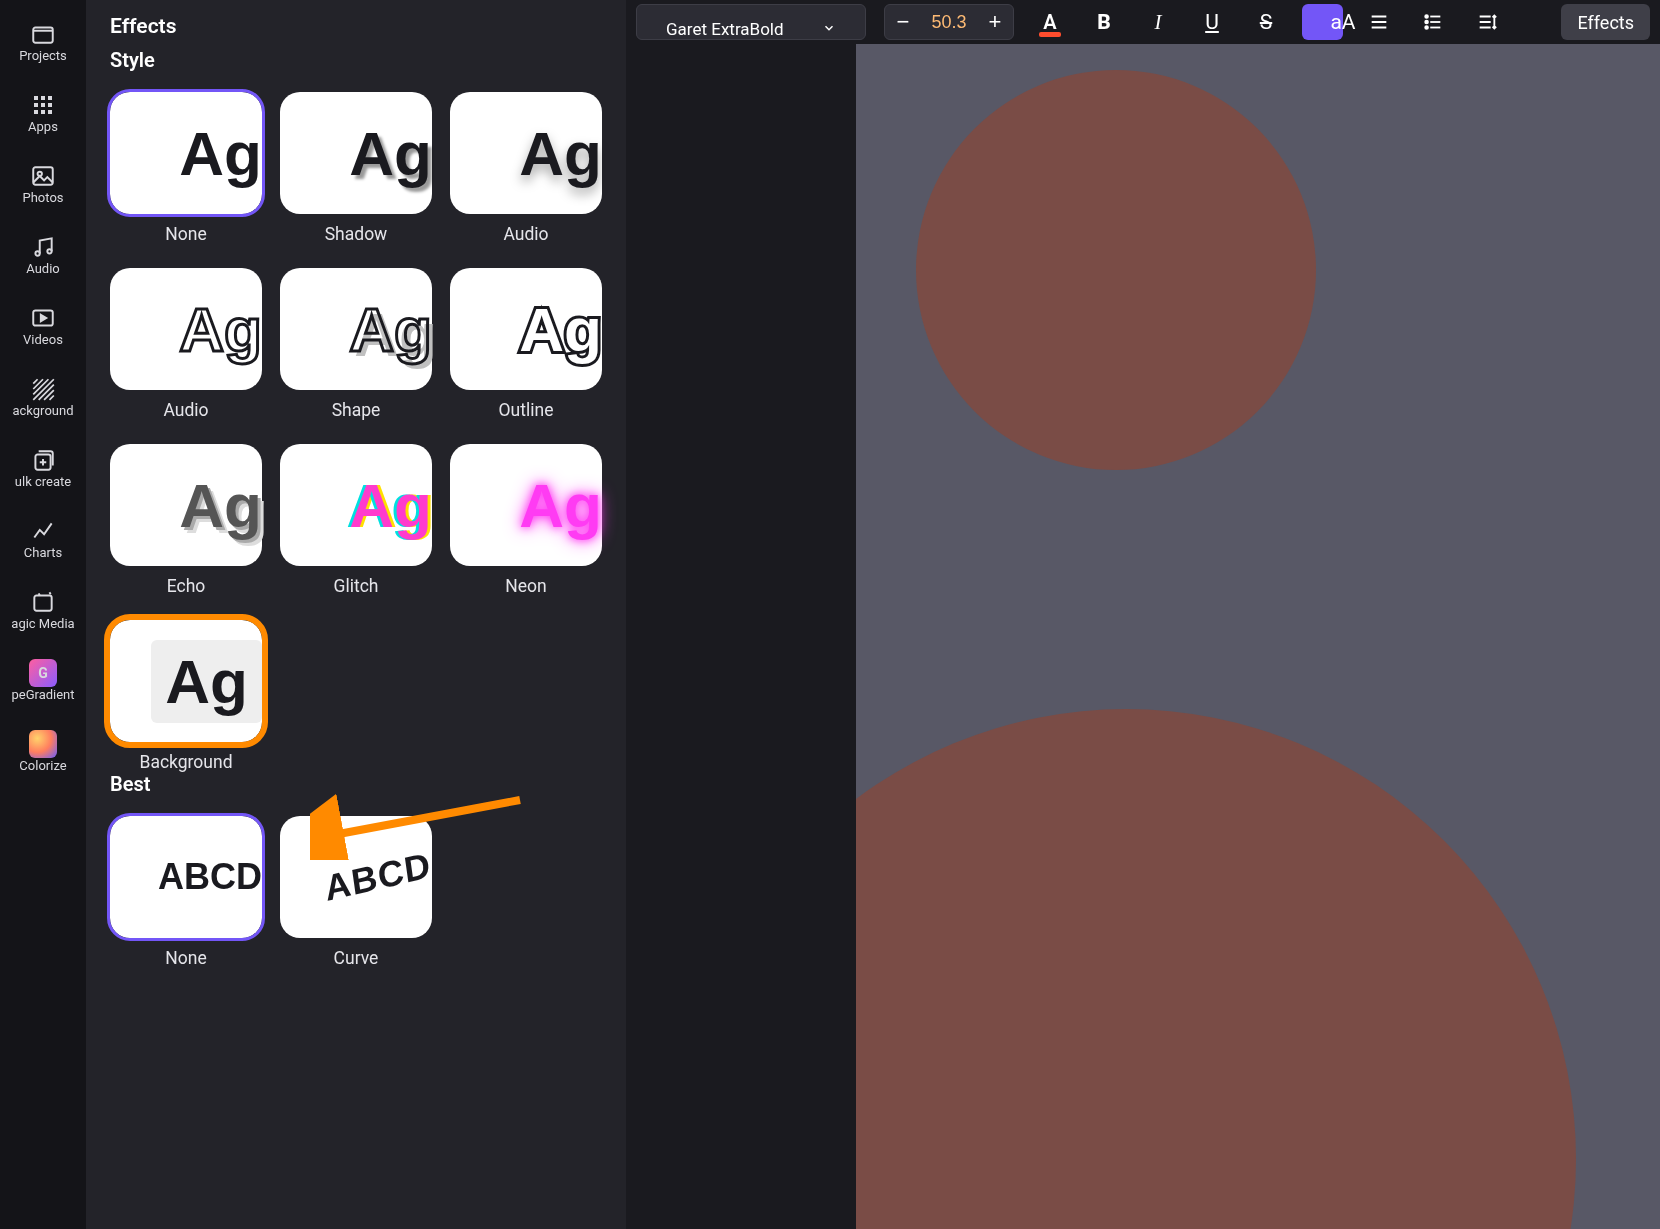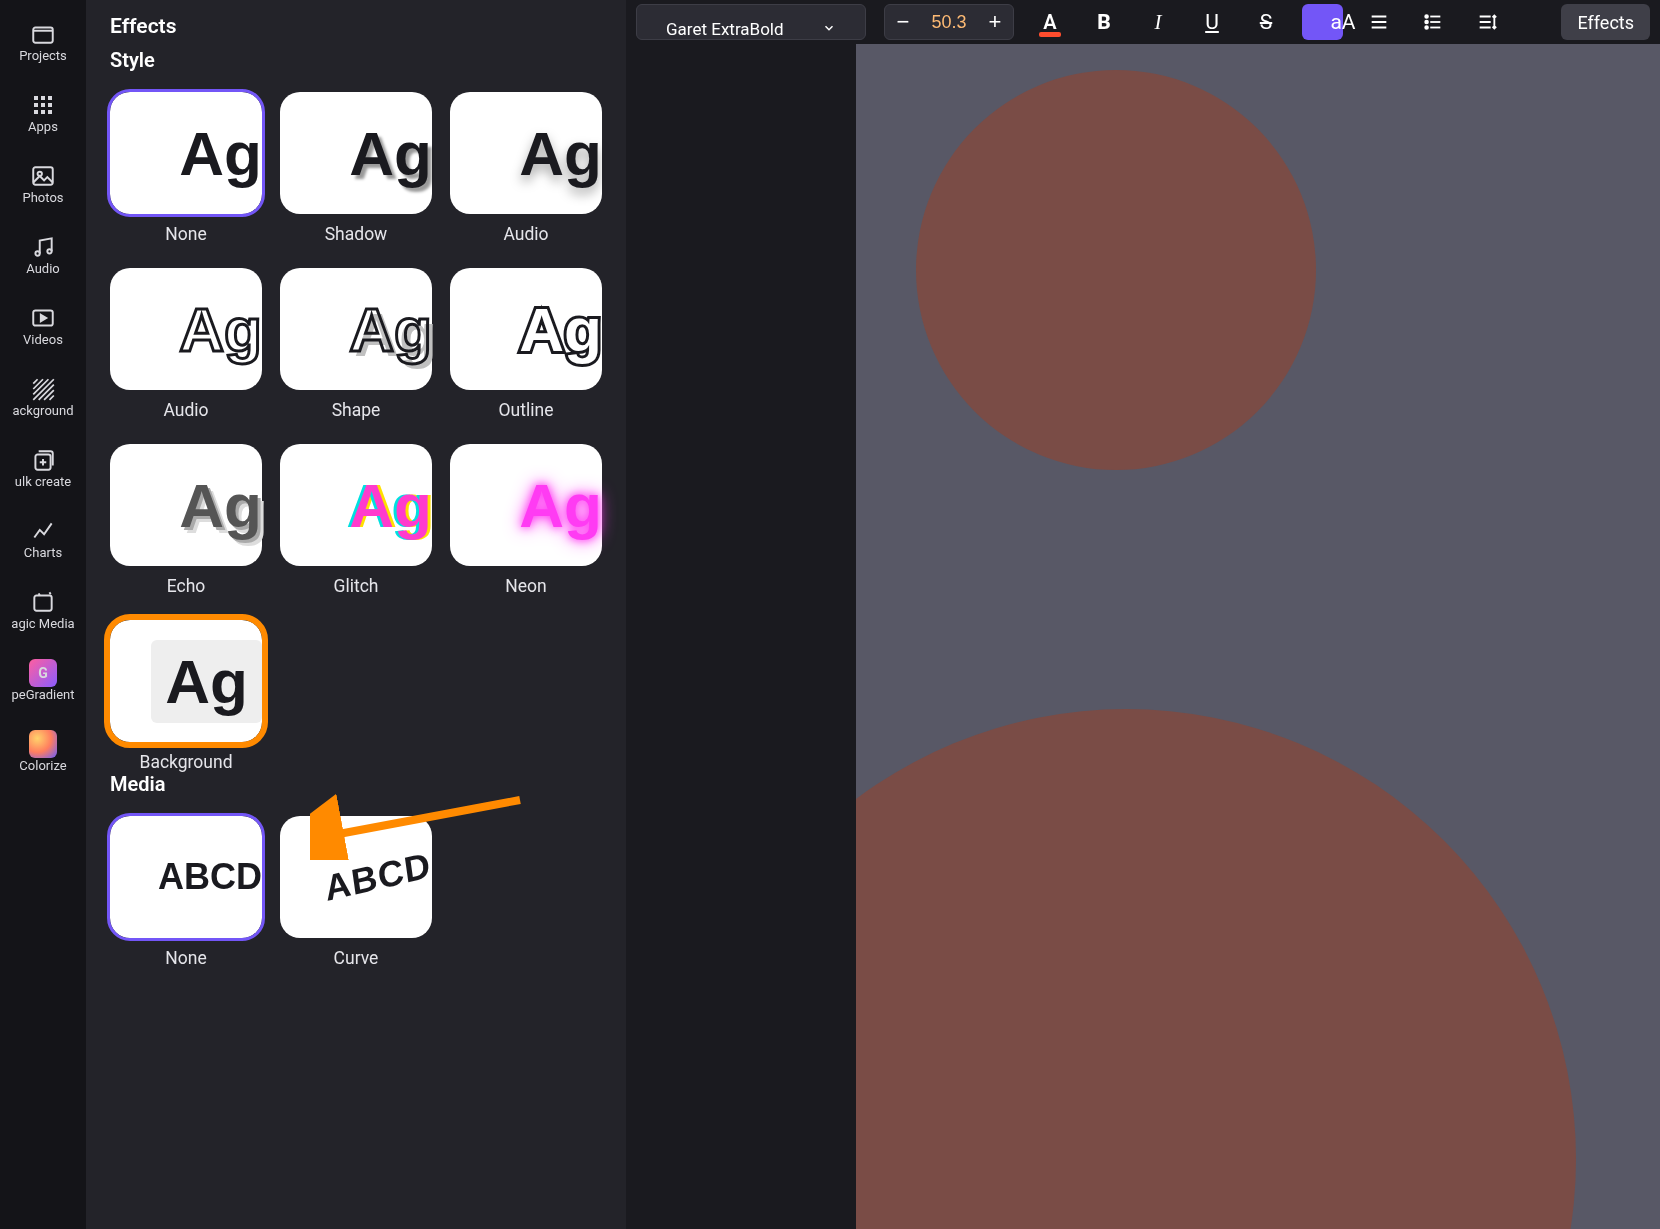--- a/index.html
+++ b/index.html
@@ -388,21 +388,21 @@
       <span class="tile-label">Neon</span>
     </div>
     <div class="tile">
       <div class="tile-box highlighted">
           <span class="ag bg-chip">Ag</span>
         </div>
       <span class="tile-label">Background</span>
     </div>
   </div>
 
-  <div class="section-title">Media</div>
+  <div class="section-title">Best</div>
   <div class="grid">
     <div class="tile">
       <div class="tile-box selected">
           <span class="abcd">ABCD</span>
         </div>
       <span class="tile-label">None</span>
     </div>
     <div class="tile">
       <div class="tile-box">
           <span class="abcd curved">ABCD</span>

